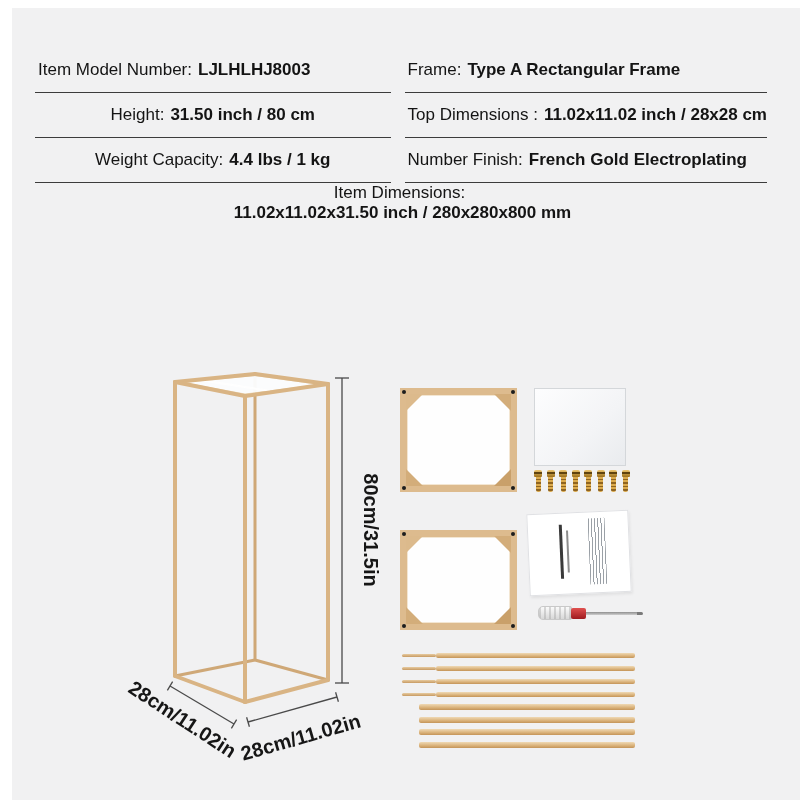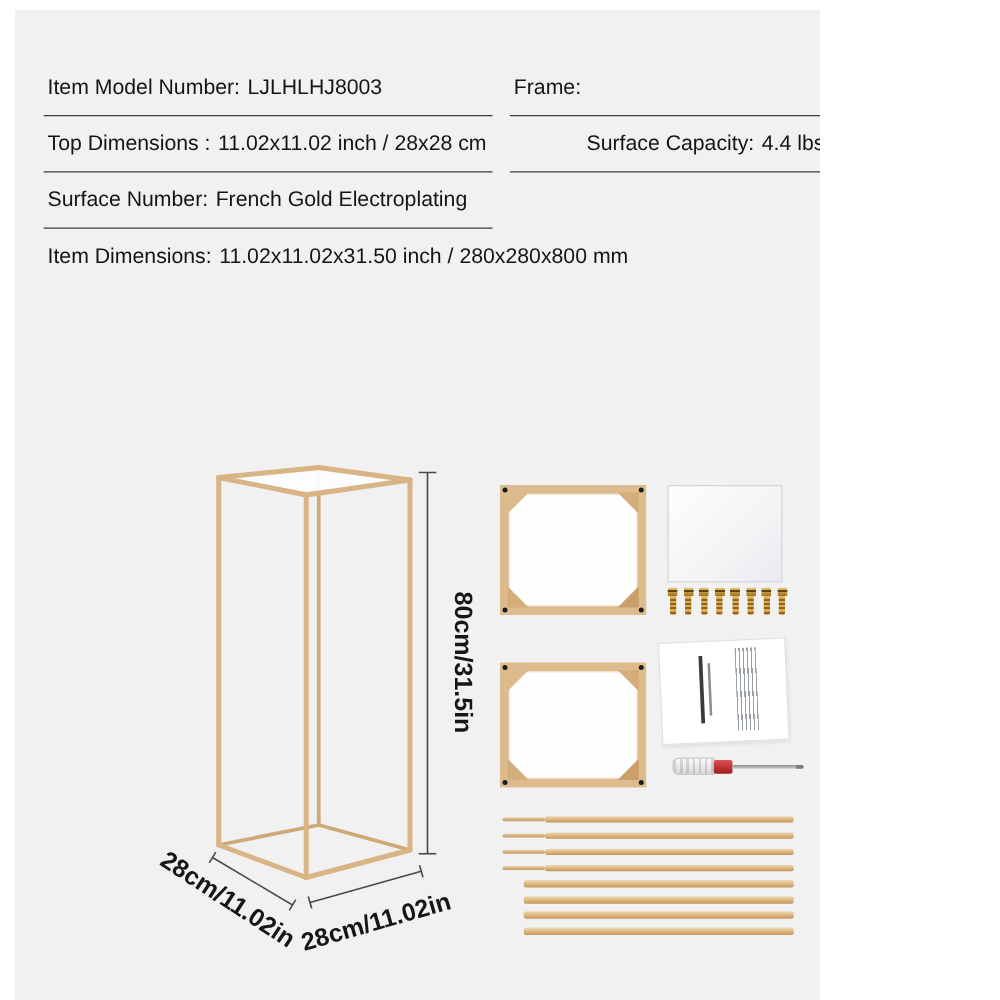--- a/index.html
+++ b/index.html
@@ -1,30 +1,30 @@
 <!DOCTYPE html>
 <html><head>
 <meta charset="utf-8">
 <style>
   html,body{margin:0;padding:0;}
   body{font-family:"Liberation Sans","DejaVu Sans",sans-serif;background:#fff;}
-  .canvas{position:relative;width:656px;height:800px;background:#f1f1f2;overflow:hidden;}
+  .canvas{position:relative;width:800px;height:800px;background:#f1f1f2;overflow:hidden;}
   .margin-top{position:absolute;left:0;top:0;width:800px;height:8px;background:#fff;}
   .margin-left{position:absolute;left:0;top:0;width:12px;height:800px;background:#fff;}
 
   
   .spec-table{position:absolute;left:35px;top:48px;width:732px;display:grid;
     grid-template-columns:1fr 1fr;column-gap:14px;font-size:17px;color:#141414;}
   .cell{height:44px;display:flex;align-items:center;border-bottom:1.5px solid #3c3c3c;
     white-space:nowrap;overflow:visible;}
   .cell.right{justify-content:center;}
   .cell.left{padding-left:3px;}
-  .cell.full{grid-column:1 / -1;border-bottom:none;padding-left:3px;}
+  .cell.full{grid-column:1 / -1;border-bottom:none;padding-left:3px;flex-direction:column;}
   .lbl{font-weight:400;margin-right:6px;}
-  .val{font-weight:400;}
+  .val{font-weight:700;}
 
   
   .stand-svg{position:absolute;left:120px;top:358px;}
   .dim-label{font-family:"Liberation Sans","DejaVu Sans",sans-serif;font-size:20px;
     font-weight:700;fill:#161616;}
 
   
   .parts{position:absolute;left:395px;top:360px;width:255px;height:410px;}
   .frame-part{position:absolute;width:117px;height:104px;border:7px solid #ddbb8e;
     background:#fefefe;box-sizing:border-box;box-shadow:inset 0 0 0 1px #f3e6d2;}
@@ -89,34 +89,39 @@
   <div class="margin-left"></div>
 
   <div class="spec-table">
     <div class="cell left">
       <span class="lbl">Item Model Number:</span>
       <span class="val">LJLHLHJ8003</span>
     </div>
 
     <div class="cell left">
       <span class="lbl">Frame:</span>
+      <span class="val">Type A Rectangular Frame</span>
+    </div>
+    <div class="cell right">
+      <span class="lbl">Height:</span>
+      <span class="val">31.50 inch / 80 cm</span>
     </div>
 
     <div class="cell left">
       <span class="lbl">Top Dimensions :</span>
       <span class="val">11.02x11.02 inch / 28x28 cm</span>
     </div>
     <div class="cell right">
-      <span class="lbl">Surface Capacity:</span>
+      <span class="lbl">Weight Capacity:</span>
       <span class="val">4.4 lbs / 1 kg</span>
     </div>
 
 
     <div class="cell left">
-      <span class="lbl">Surface Number:</span>
+      <span class="lbl">Number Finish:</span>
       <span class="val">French Gold Electroplating</span>
     </div>
 
     <div class="cell full">
       <span class="lbl">Item Dimensions:</span>
       <span class="val">11.02x11.02x31.50 inch / 280x280x800 mm</span>
     </div>
   </div>
 
   <svg class="stand-svg" width="280" height="430" viewBox="0 0 280 430">

